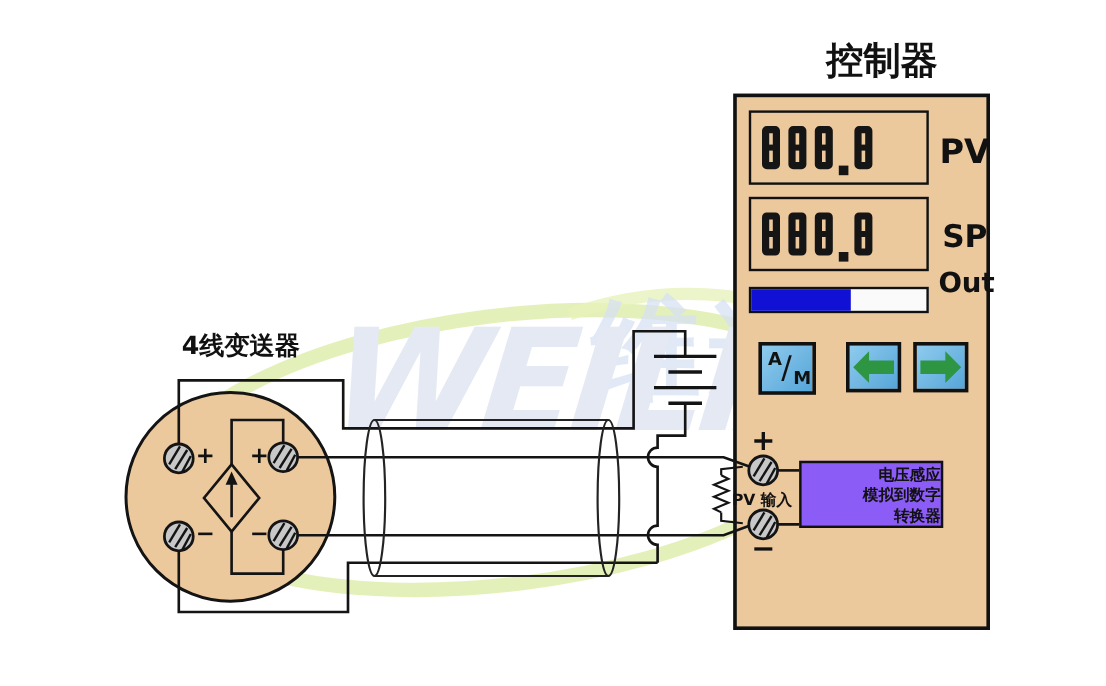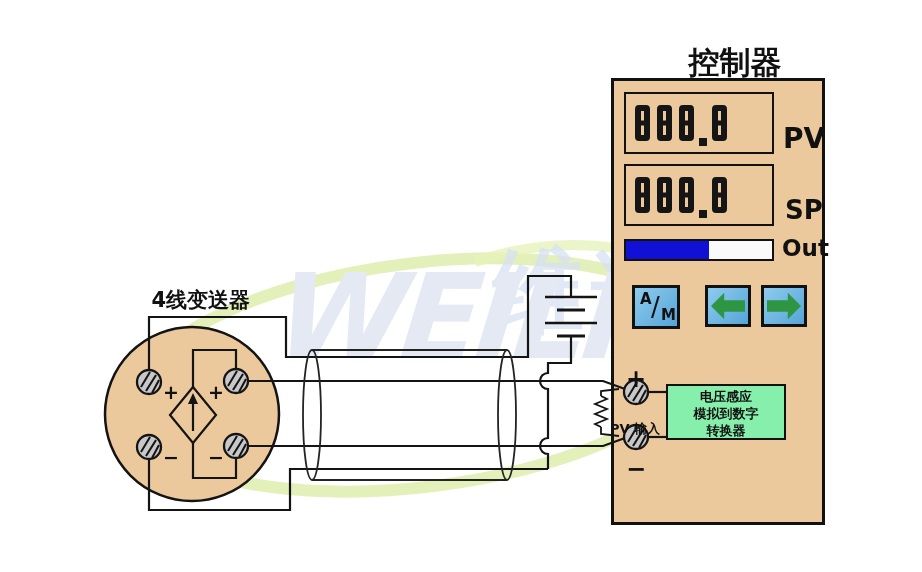--- a/index.html
+++ b/index.html
@@ -1,19 +1,19 @@
 <!DOCTYPE html>
 <html><head>
 <meta charset="utf-8">
 <style>
   html,body{margin:0;padding:0;}
   body{font-family:"DejaVu Sans","Liberation Sans",sans-serif;}
   #stage{position:relative;width:922px;height:572px;background:#ffffff;overflow:hidden;}
   #stage *{box-sizing:border-box;}
-  .lbl{position:absolute;color:#111;font-weight:bold;text-align:center;white-space:nowrap;margin-top:12px;}
+  .lbl{position:absolute;color:#111;font-weight:bold;text-align:center;white-space:nowrap;}
 
   
   #wm{position:absolute;left:0;top:0;width:922px;height:572px;z-index:0;}
   .wm-text{position:absolute;left:278px;top:258px;font-size:118px;font-weight:bold;font-style:italic;
            color:#e4e9f3;letter-spacing:-6px;transform:skewX(-6deg);line-height:1;}
   .wm-cn{position:absolute;left:492px;top:246px;font-size:92px;font-weight:bold;color:#d7e1f3;
          opacity:.75;letter-spacing:6px;line-height:1;}
 
   
   .panel{position:absolute;left:611px;top:78px;width:214px;height:447px;background:#ecc89d;
@@ -33,23 +33,23 @@
   .outfill{height:100%;background:#1111d6;}
 
   .btn{position:absolute;border:3px solid #111;background:linear-gradient(135deg,#8fcbee 0%,#55a5d8 100%);
        z-index:3;cursor:pointer;}
   .btn-am{left:632px;top:285px;width:48px;height:44px;}
   .btn-arrow{width:46px;height:42px;display:flex;align-items:center;justify-content:center;}
   .am-a{position:absolute;left:5px;top:2px;font-size:15px;font-weight:bold;color:#111;}
   .am-sl{position:absolute;left:16px;top:4px;font-size:26px;color:#111;}
   .am-m{position:absolute;left:26px;top:18px;font-size:15px;font-weight:bold;color:#111;}
 
-  .brownbox{position:absolute;left:666px;top:384px;width:120px;height:56px;background:#86efac;
+  .brownbox{position:absolute;left:666px;top:384px;width:120px;height:56px;background:#8b5cf6;
             border:2px solid #111;z-index:3;color:#111;font-size:13px;font-weight:bold;
-            text-align:center;line-height:17px;padding-top:2px;}
+            text-align:right;line-height:17px;padding-top:2px;}
 </style>
 </head>
 <body>
 
 <div id="stage">
 
   <div id="wm">
     <svg width="922" height="572">
       <ellipse cx="420" cy="375" rx="290" ry="112" fill="none" stroke="#dfedad" stroke-width="12" opacity="0.85" transform="rotate(-7 420 375)"></ellipse>
       <path d="M475,262 Q580,225 690,268" fill="none" stroke="#e7f2bc" stroke-width="10" opacity="0.8"></path>

